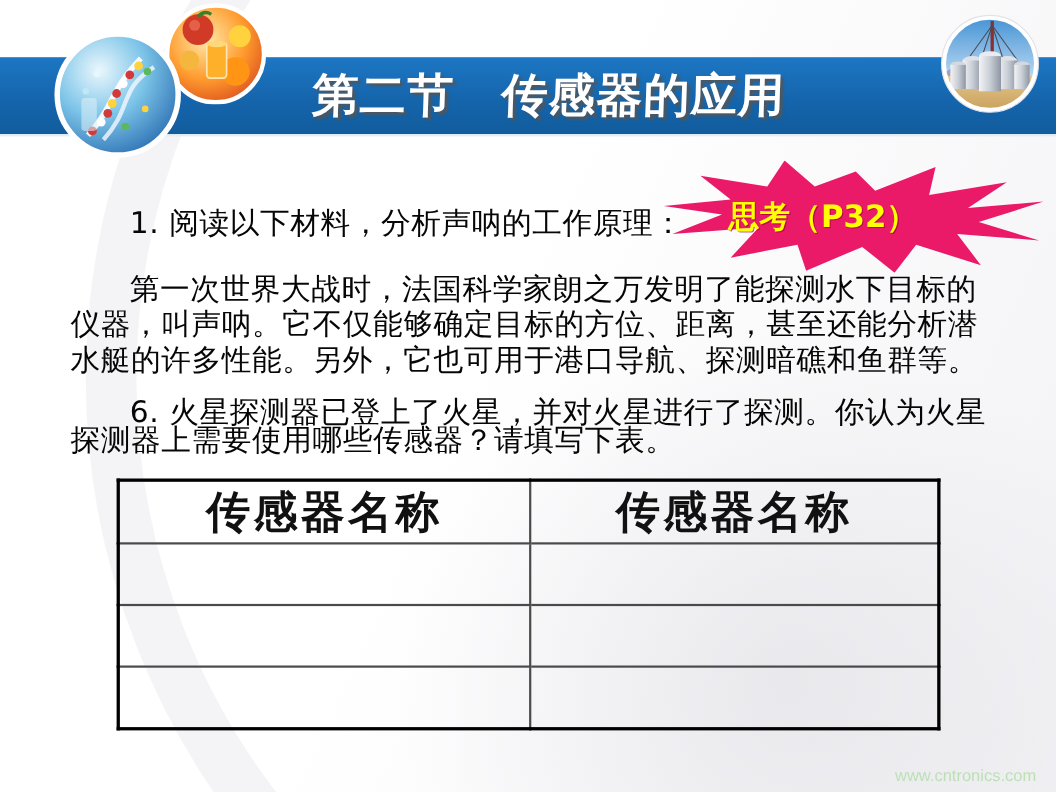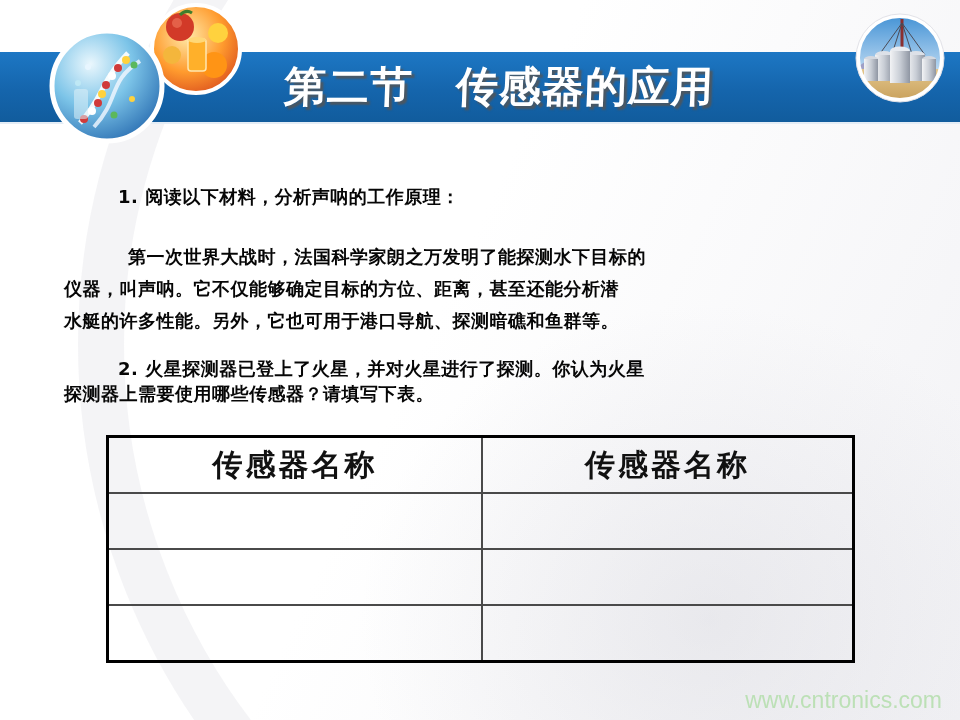--- a/index.html
+++ b/index.html
@@ -38,41 +38,41 @@
   
   .starburst{position:absolute;left:601px;top:146px;width:350px;height:102px;z-index:5;}
   .starburst svg{position:absolute;left:0;top:0;}
   .starburst-label{
     position:absolute;left:0;top:32px;width:100%;text-align:center;padding-right:56px;
     box-sizing:border-box;color:#ffff00;font-size:28px;font-weight:bold;
     text-shadow:1px 1px 0 rgba(140,0,45,0.6);
   }
   
   .tline{
-    position:absolute;color:#060606;font-size:18px;font-weight:bold;
+    position:absolute;color:#060606;font-size:27px;font-weight:normal;
     white-space:nowrap;letter-spacing:0.5px;z-index:1;
   }
   
   .fill-table{
     position:absolute;left:106px;top:435px;width:749px;height:217px;z-index:1;
     border-collapse:collapse;table-layout:fixed;background:transparent;
   }
   .fill-table td,.fill-table th{
     border:2px solid #4a4a4a;padding:0;vertical-align:middle;text-align:center;
   }
   .fill-table{border:3px solid #000;}
   .fill-table th{
-    font-size:30px;font-weight:bold;color:#111;letter-spacing:3px;
+    font-size:40px;font-weight:bold;color:#111;letter-spacing:3px;
     font-family:"DejaVu Sans",sans-serif;height:54px;
   }
   .fill-table td{height:54px;}
   
   .watermark{
     position:absolute;right:18px;bottom:6px;z-index:1;
-    color:#bce0b6;font-size:23px;font-family:"Liberation Sans",sans-serif;
+    color:#bce0b6;font-size:15px;font-family:"Liberation Sans",sans-serif;
   }
 </style>
 </head>
 <body>
 
 <div class="slide">
 
   <div class="swoosh-ring"></div>
   <div class="swoosh-glow"></div>
 
@@ -168,28 +168,34 @@
             <rect x="9" y="46" width="14" height="22" fill="url(#silo)"></rect>
           <ellipse cx="74" cy="46" rx="7" ry="3" fill="#d4d8df"></ellipse>
             <rect x="67" y="46" width="14" height="22" fill="url(#silo)"></rect>
         </g>
       </g>
       <circle cx="45" cy="45" r="42" fill="none" stroke="#ffffff" stroke-width="4"></circle>
       <circle cx="45" cy="45" r="44" fill="none" stroke="#e2e2e8" stroke-width="1"></circle>
     </svg>
   </div>
 
+  <div class="starburst">
+    <svg width="350" height="102" viewBox="0 0 352 104">
+      <polygon fill="#EA1A68" points="0,42 62,36 34,14 96,24 112,0 140,24 178,10 196,28 252,6 246,32 318,20 282,44 352,38 292,57 348,74 272,68 294,97 234,78 214,104 184,80 132,102 124,78 62,90 88,62 8,68 54,50"></polygon>
+    </svg>
+    <div class="starburst-label">思考（P32）</div>
+  </div>
 
   <div class="tline" style="left:118px;top:185px;">1. 阅读以下材料，分析声呐的工作原理：</div>
 
-  <div class="tline" style="left:128px;top:245px;">第一次世界大战时，法国科学家朗之万发明了能探测水下目标的</div>
+  <div class="tline" style="left:118px;top:245px;">第一次世界大战时，法国科学家朗之万发明了能探测水下目标的</div>
   <div class="tline" style="left:64px;top:309px;">水艇的许多性能。另外，它也可用于港口导航、探测暗礁和鱼群等。</div>
   <div class="tline" style="left:64px;top:277px;">仪器，叫声呐。它不仅能够确定目标的方位、距离，甚至还能分析潜</div>
 
-  <div class="tline" style="left:118px;top:357px;">2. 火星探测器已登上了火星，并对火星进行了探测。你认为火星</div>
+  <div class="tline" style="left:118px;top:357px;">6. 火星探测器已登上了火星，并对火星进行了探测。你认为火星</div>
   <div class="tline" style="left:64px;top:382px;">探测器上需要使用哪些传感器？请填写下表。</div>
 
   <table class="fill-table">
     <colgroup>
         <col style="width:50.2%">
         <col style="width:49.8%">
       </colgroup>
     <tbody>
         <tr>
       <th>传感器名称</th>

